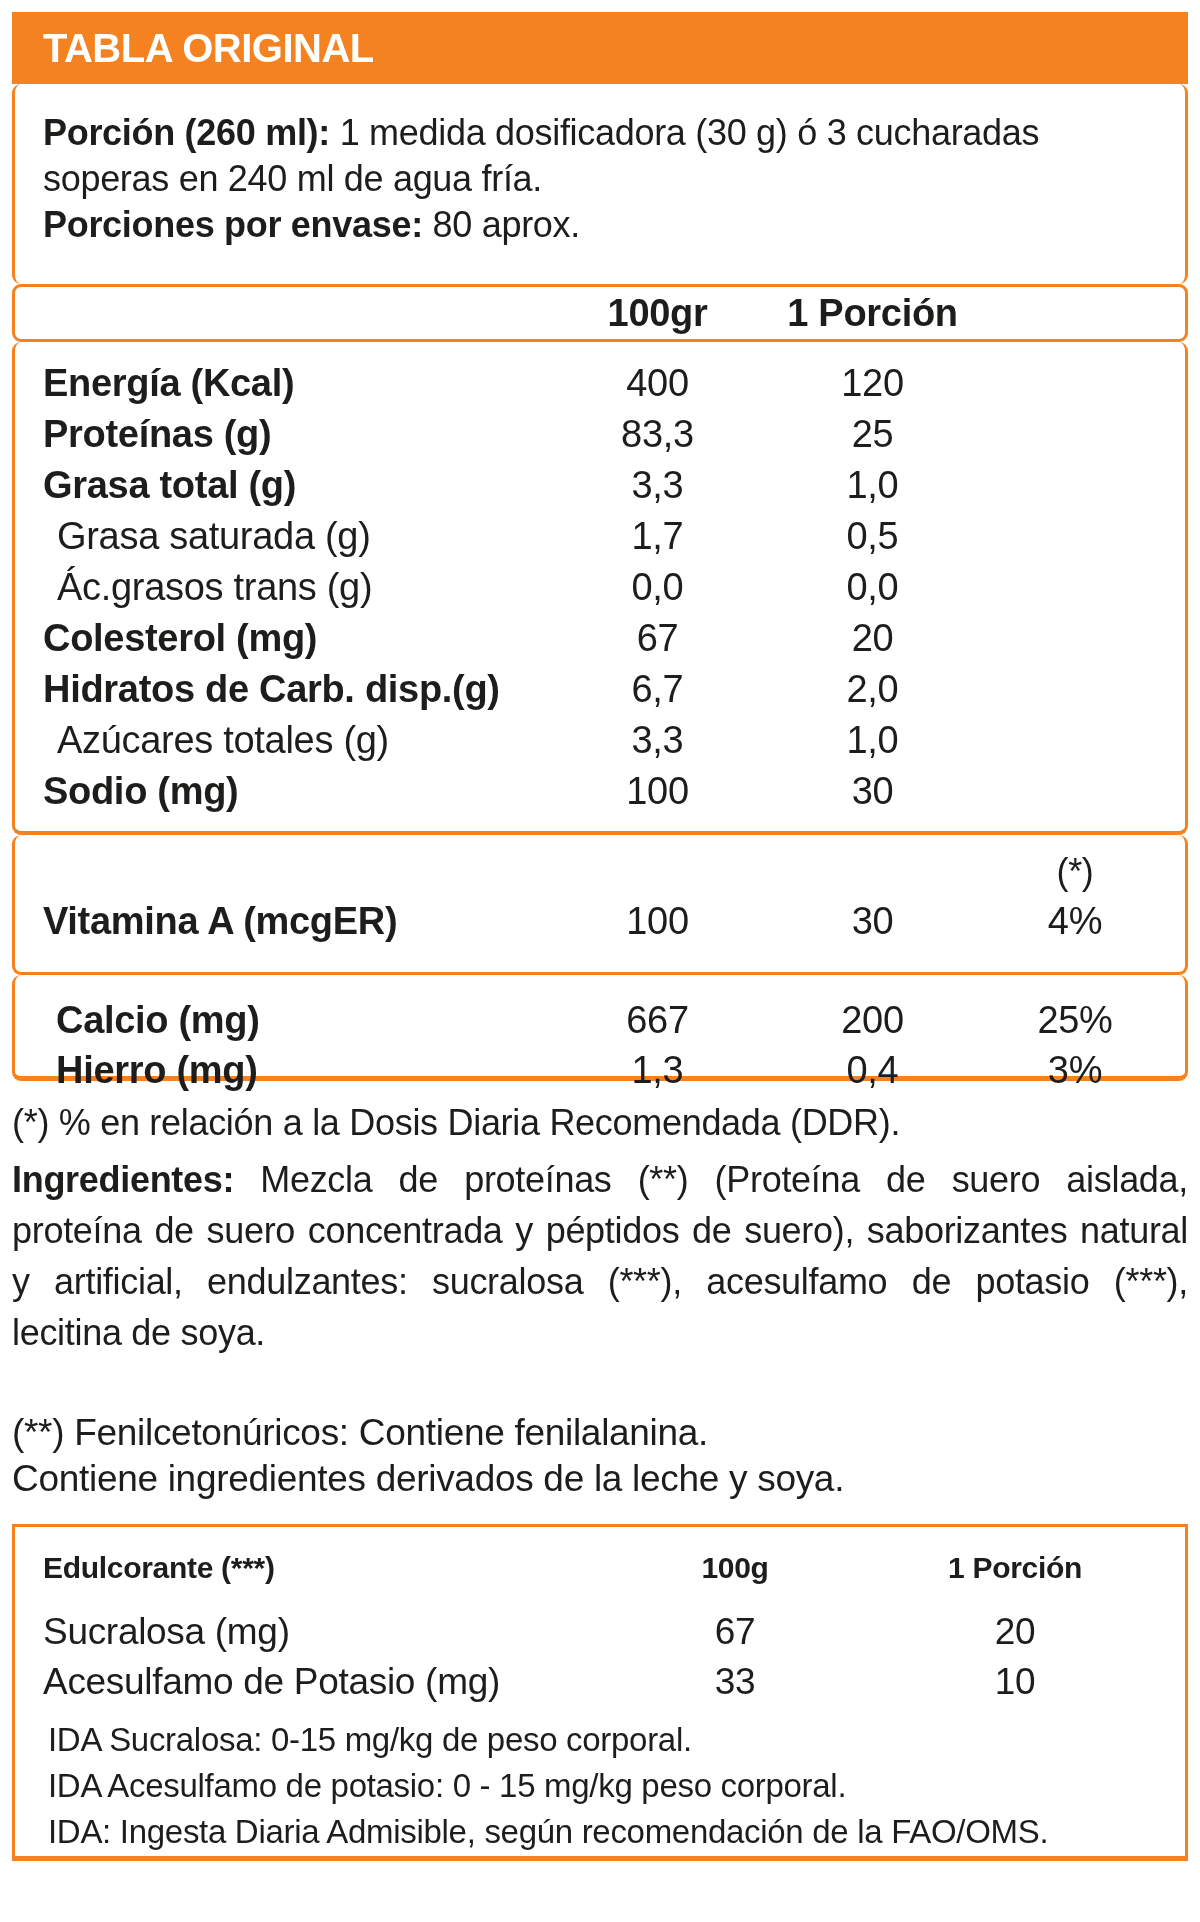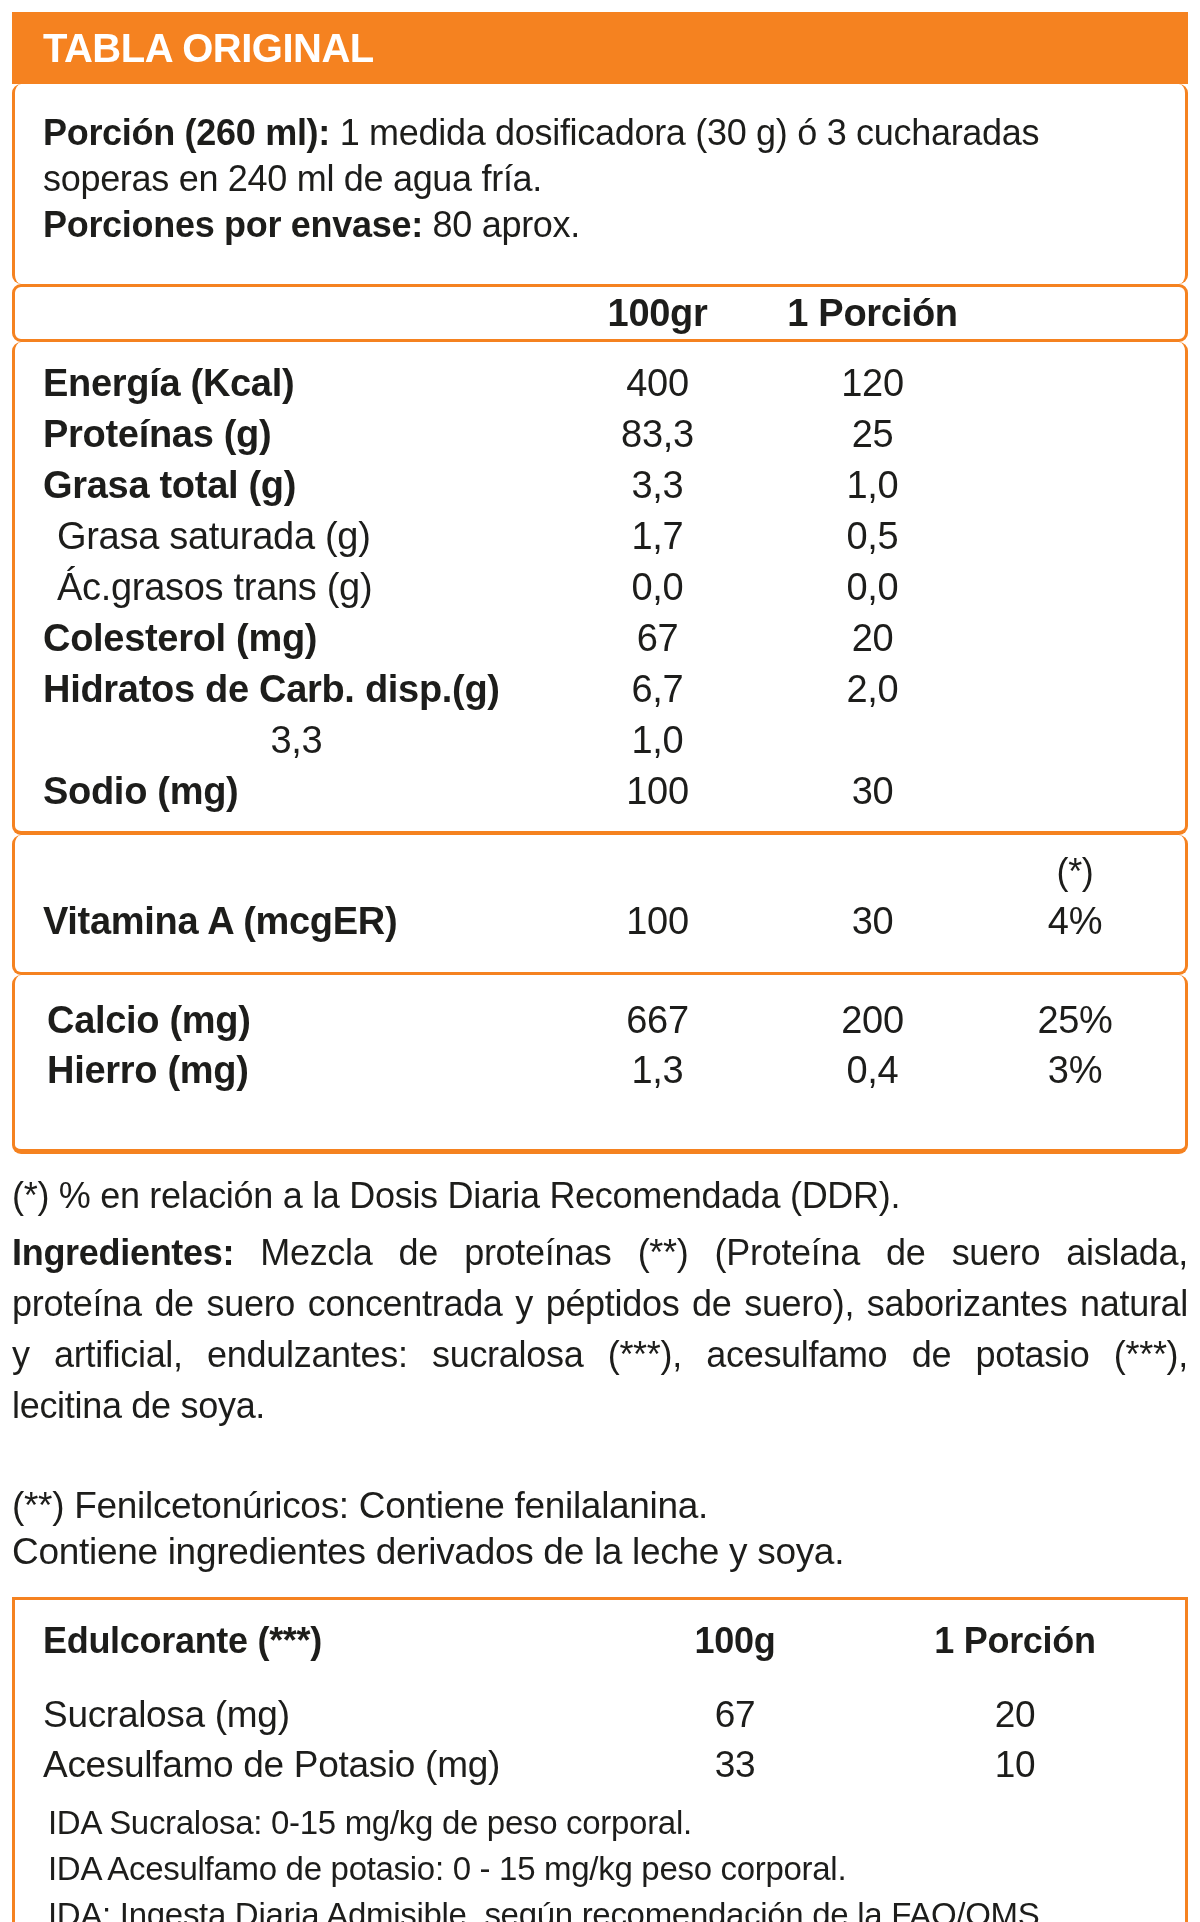--- a/index.html
+++ b/index.html
@@ -29,32 +29,32 @@
   .val{text-align:center;}
   .main-box{height:493px;padding:16px 15px 0 28px;border-bottom:4px solid #F58220;}
   .main-box .grid4{padding-right:0;}
   .nrow{font-size:38px;line-height:51px;}
   .nrow.bold .lbl{font-weight:bold;}
   .nrow.indent .lbl{padding-left:14px;}
   .colhead-box .grid4{font-weight:bold;font-size:38px;padding:0 15px 0 28px;}
   .vit-box{height:140px;padding:14px 15px 0 28px;border-bottom:3px solid #F58220;}
   .vit-box .mark-row{font-size:36px;line-height:46px;}
   .vit-box .nrow{line-height:52px;}
-  .min-box{height:179px;padding:20px 15px 0 32px;border-bottom:5px solid #F58220;}
+  .min-box{height:106px;padding:20px 15px 0 41px;border-bottom:5px solid #F58220;}
   .min-box .nrow{line-height:50px;}
   .footnote{margin-top:20px;font-size:36px;line-height:44px;}
   .ingredients{margin-top:9px;font-size:36px;line-height:51px;text-align:justify;}
   .ingredients b{font-weight:bold;}
   .allergen{margin-top:52px;font-size:37px;line-height:46px;font-weight:normal;}
   .sweet-box{
     margin-top:22px;height:337px;
     border:3px solid #F58220;border-bottom-width:5px;
     padding:16px 20px 0 28px;
   }
-  .sweet-head{font-size:36px;font-weight:bold;line-height:50px;margin-bottom:24px;}
+  .sweet-head{font-size:30px;font-weight:bold;line-height:50px;margin-bottom:14px;}
   .sweet-row{font-size:37px;line-height:50px;}
   .ida{margin-top:10px;font-size:33px;line-height:46px;padding-left:5px;}
 </style>
 </head>
 <body>
 
 <div class="band">
   <span>TABLA ORIGINAL</span>
 </div>
 
@@ -109,20 +109,21 @@
     <div class="val">20</div>
     <div class="val"></div>
   </div>
   <div class="grid4 nrow bold">
     <div class="lbl">Hidratos de Carb. disp.(g)</div>
     <div class="val">6,7</div>
     <div class="val">2,0</div>
     <div class="val"></div>
   </div>
   <div class="grid4 nrow indent">
+    <div class="lbl">Azúcares totales (g)</div>
     <div class="val">3,3</div>
     <div class="val">1,0</div>
     <div class="val"></div>
   </div>
   <div class="grid4 nrow bold">
     <div class="lbl">Sodio (mg)</div>
     <div class="val">100</div>
     <div class="val">30</div>
     <div class="val"></div>
   </div>

